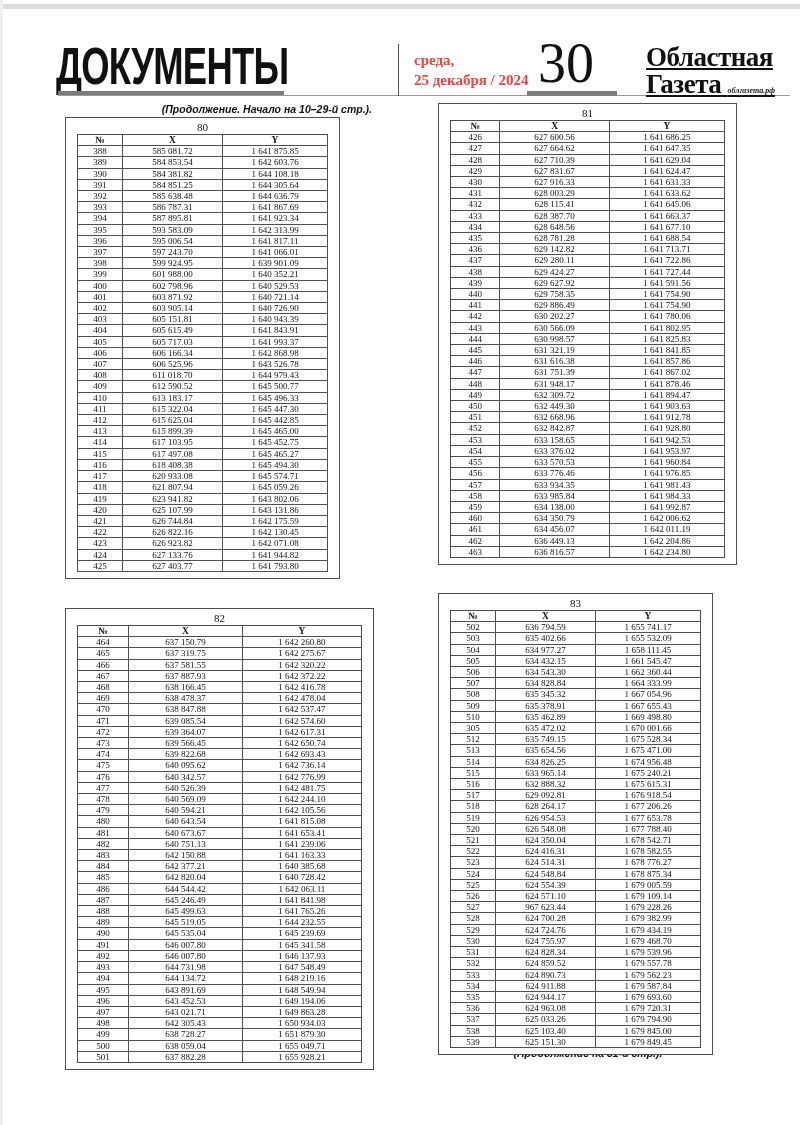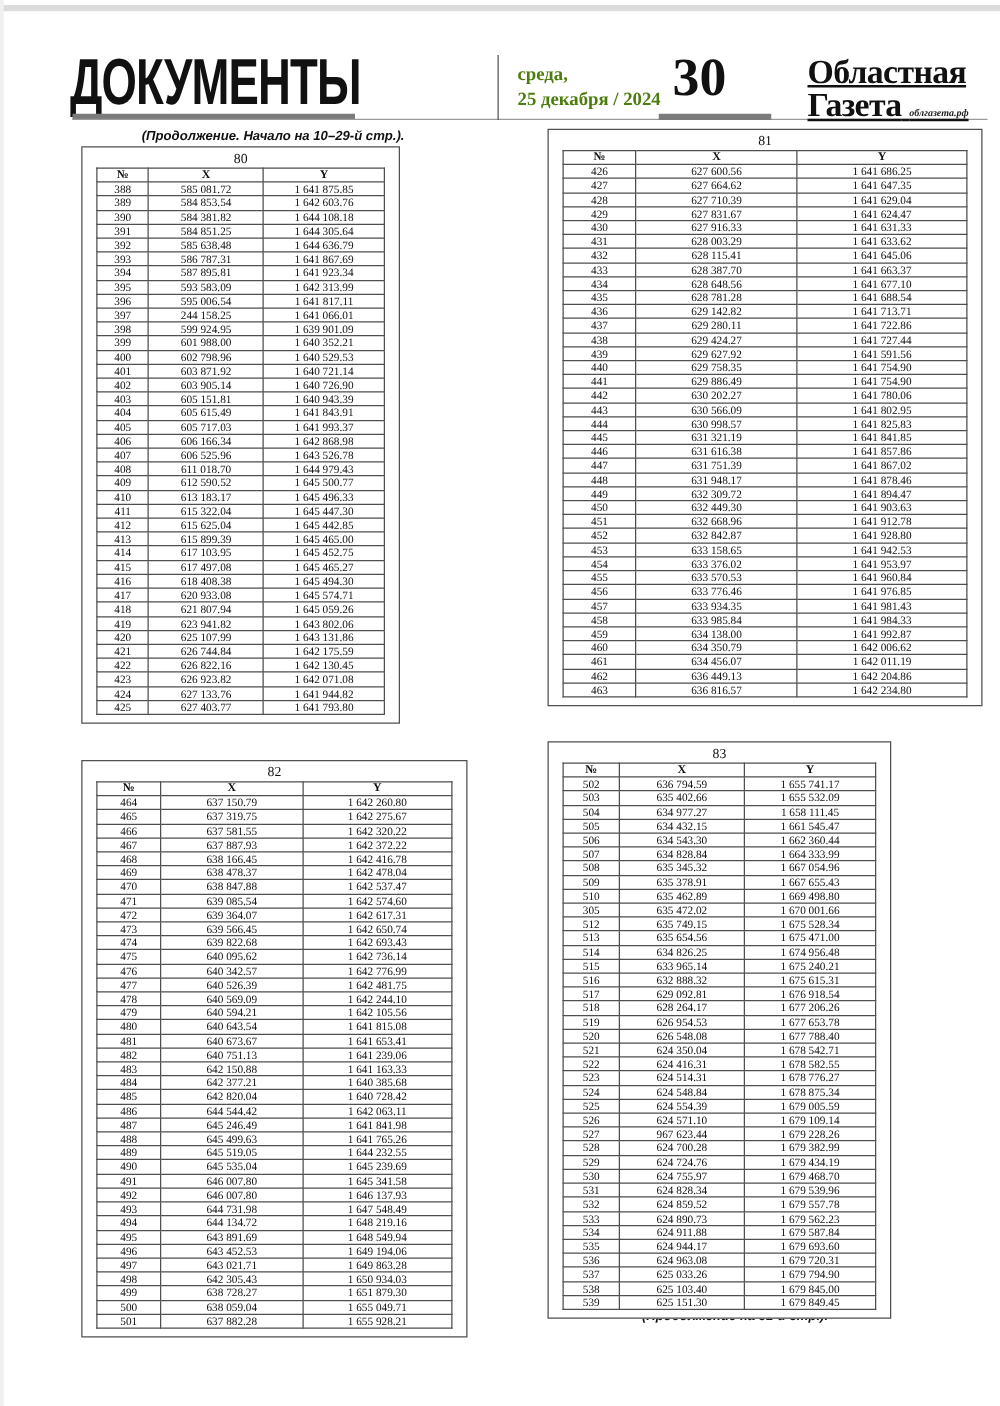--- a/index.html
+++ b/index.html
@@ -8,45 +8,45 @@
   .scan-edge-top{position:absolute;left:0;top:4px;width:100%;height:5px;background:#dcdcdc;}
   .scan-edge-left{position:absolute;left:0;top:0;width:3px;height:100%;background:#efefef;}
 
   
   .masthead-title{position:absolute;left:56px;top:40px;font-family:"Liberation Sans",sans-serif;
       font-weight:bold;font-size:52px;line-height:52px;letter-spacing:-1px;
       transform:scaleX(0.70);transform-origin:left top;white-space:nowrap;color:#111;}
   .title-underbar{position:absolute;left:58px;top:91px;width:226px;height:5px;background:#7b7b7b;}
   .header-rule{position:absolute;left:58px;top:95px;width:732px;height:1px;background:#9a9a9a;}
   .header-vdiv{position:absolute;left:398px;top:44px;width:1px;height:52px;background:#555;}
-  .issue-date{position:absolute;left:414px;top:50px;font-weight:bold;font-size:15px;line-height:20px;color:#4d7c0f;}
-  .page-number{position:absolute;left:538px;top:34px;font-weight:bold;font-size:43px;line-height:58px;color:#111;}
+  .issue-date{position:absolute;left:414px;top:50px;font-weight:bold;font-size:15px;line-height:20px;color:#ef4444;}
+  .page-number{position:absolute;left:538px;top:34px;font-weight:normal;font-size:56px;line-height:58px;color:#111;}
   .pagenum-underbar{position:absolute;left:527px;top:91px;width:90px;height:5px;background:#7b7b7b;}
   .brand{position:absolute;left:646px;top:44px;font-weight:bold;font-size:27px;line-height:27px;color:#111;letter-spacing:-0.5px;text-decoration:underline;}
   .brand-site{font-size:8px;font-weight:bold;font-style:italic;letter-spacing:0;color:#222;}
 
   
   .note{position:absolute;font-family:"Liberation Sans",sans-serif;font-weight:bold;font-style:italic;
         font-size:10.5px;text-align:center;color:#111;}
-  .note-top{left:65px;top:103px;width:307px;}
+  .note-top{left:65px;top:103px;width:307px;text-align:right;}
   .note-bottom{left:438px;top:1047px;width:300px;}
 
   
   .tbl{position:absolute;border:1px solid #4f4f4f;background:#fff;padding:2px 11px 6px 11px;box-sizing:border-box;}
   .tbl-num{text-align:center;font-size:11px;line-height:14px;color:#111;}
   table.coords{width:100%;border-collapse:collapse;table-layout:fixed;}
   table.coords th,table.coords td{border:1px solid #4f4f4f;font-size:9px;line-height:10.2px;
       padding:0 2px;text-align:center;color:#111;overflow:hidden;white-space:nowrap;}
   table.coords th{font-weight:bold;font-size:9.5px;}
   table.coords col.c-no{width:18%;}
   table.coords col.c-x{width:40%;}
   table.coords col.c-y{width:42%;}
 
-  .tbl80{left:65px;top:117px;width:255px;}
-  .tbl81{left:438px;top:103px;width:348px;}
+  .tbl80{left:65px;top:117px;width:275px;}
+  .tbl81{left:438px;top:103px;width:299px;}
   .tbl82{left:65px;top:588px;width:309px;margin-top:20px;}
   .tbl83{left:438px;top:593px;width:275px;}
 </style>
 </head>
 <body>
 
 <div class="page">
   <div class="scan-edge-top"></div>
   <div class="scan-edge-left"></div>
 
@@ -129,21 +129,21 @@
             <td>593 583.09</td>
             <td>1 642 313.99</td>
           </tr>
           <tr>
             <td>396</td>
             <td>595 006.54</td>
             <td>1 641 817.11</td>
           </tr>
           <tr>
             <td>397</td>
-            <td>244 158.25</td>
+            <td>597 243.70</td>
             <td>1 641 066.01</td>
           </tr>
           <tr>
             <td>398</td>
             <td>599 924.95</td>
             <td>1 639 901.09</td>
           </tr>
           <tr>
             <td>399</td>
             <td>601 988.00</td>

